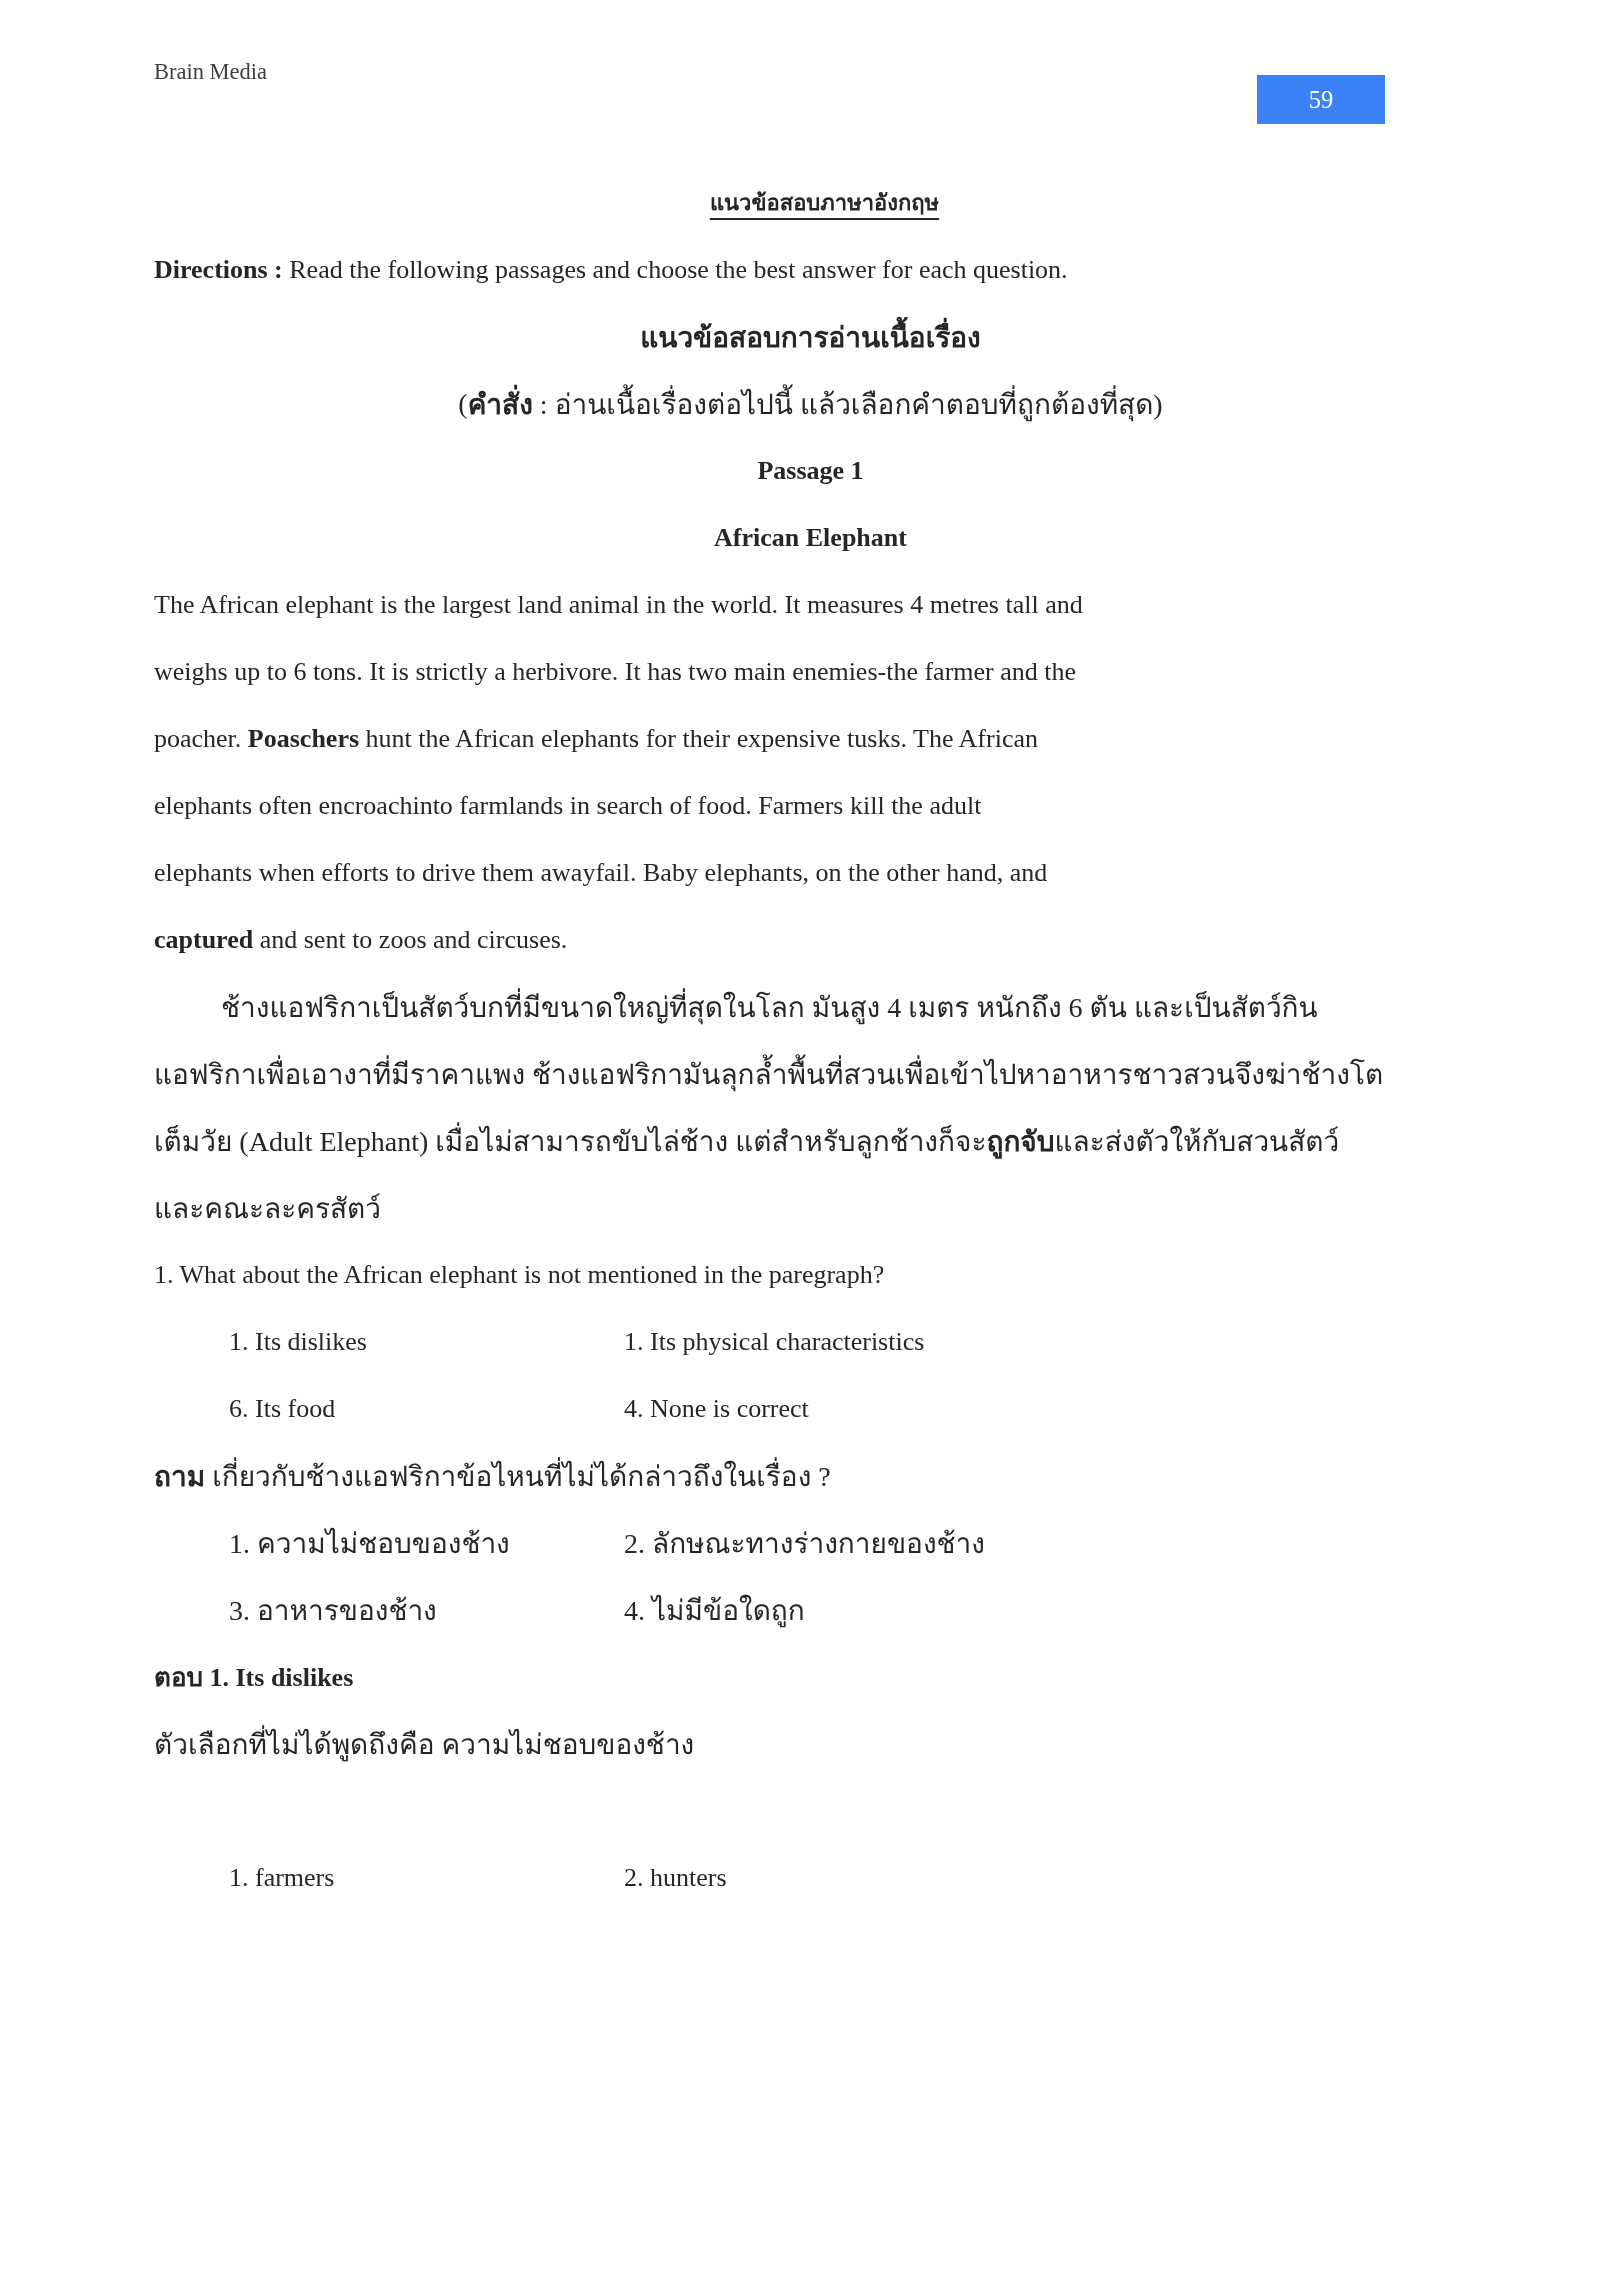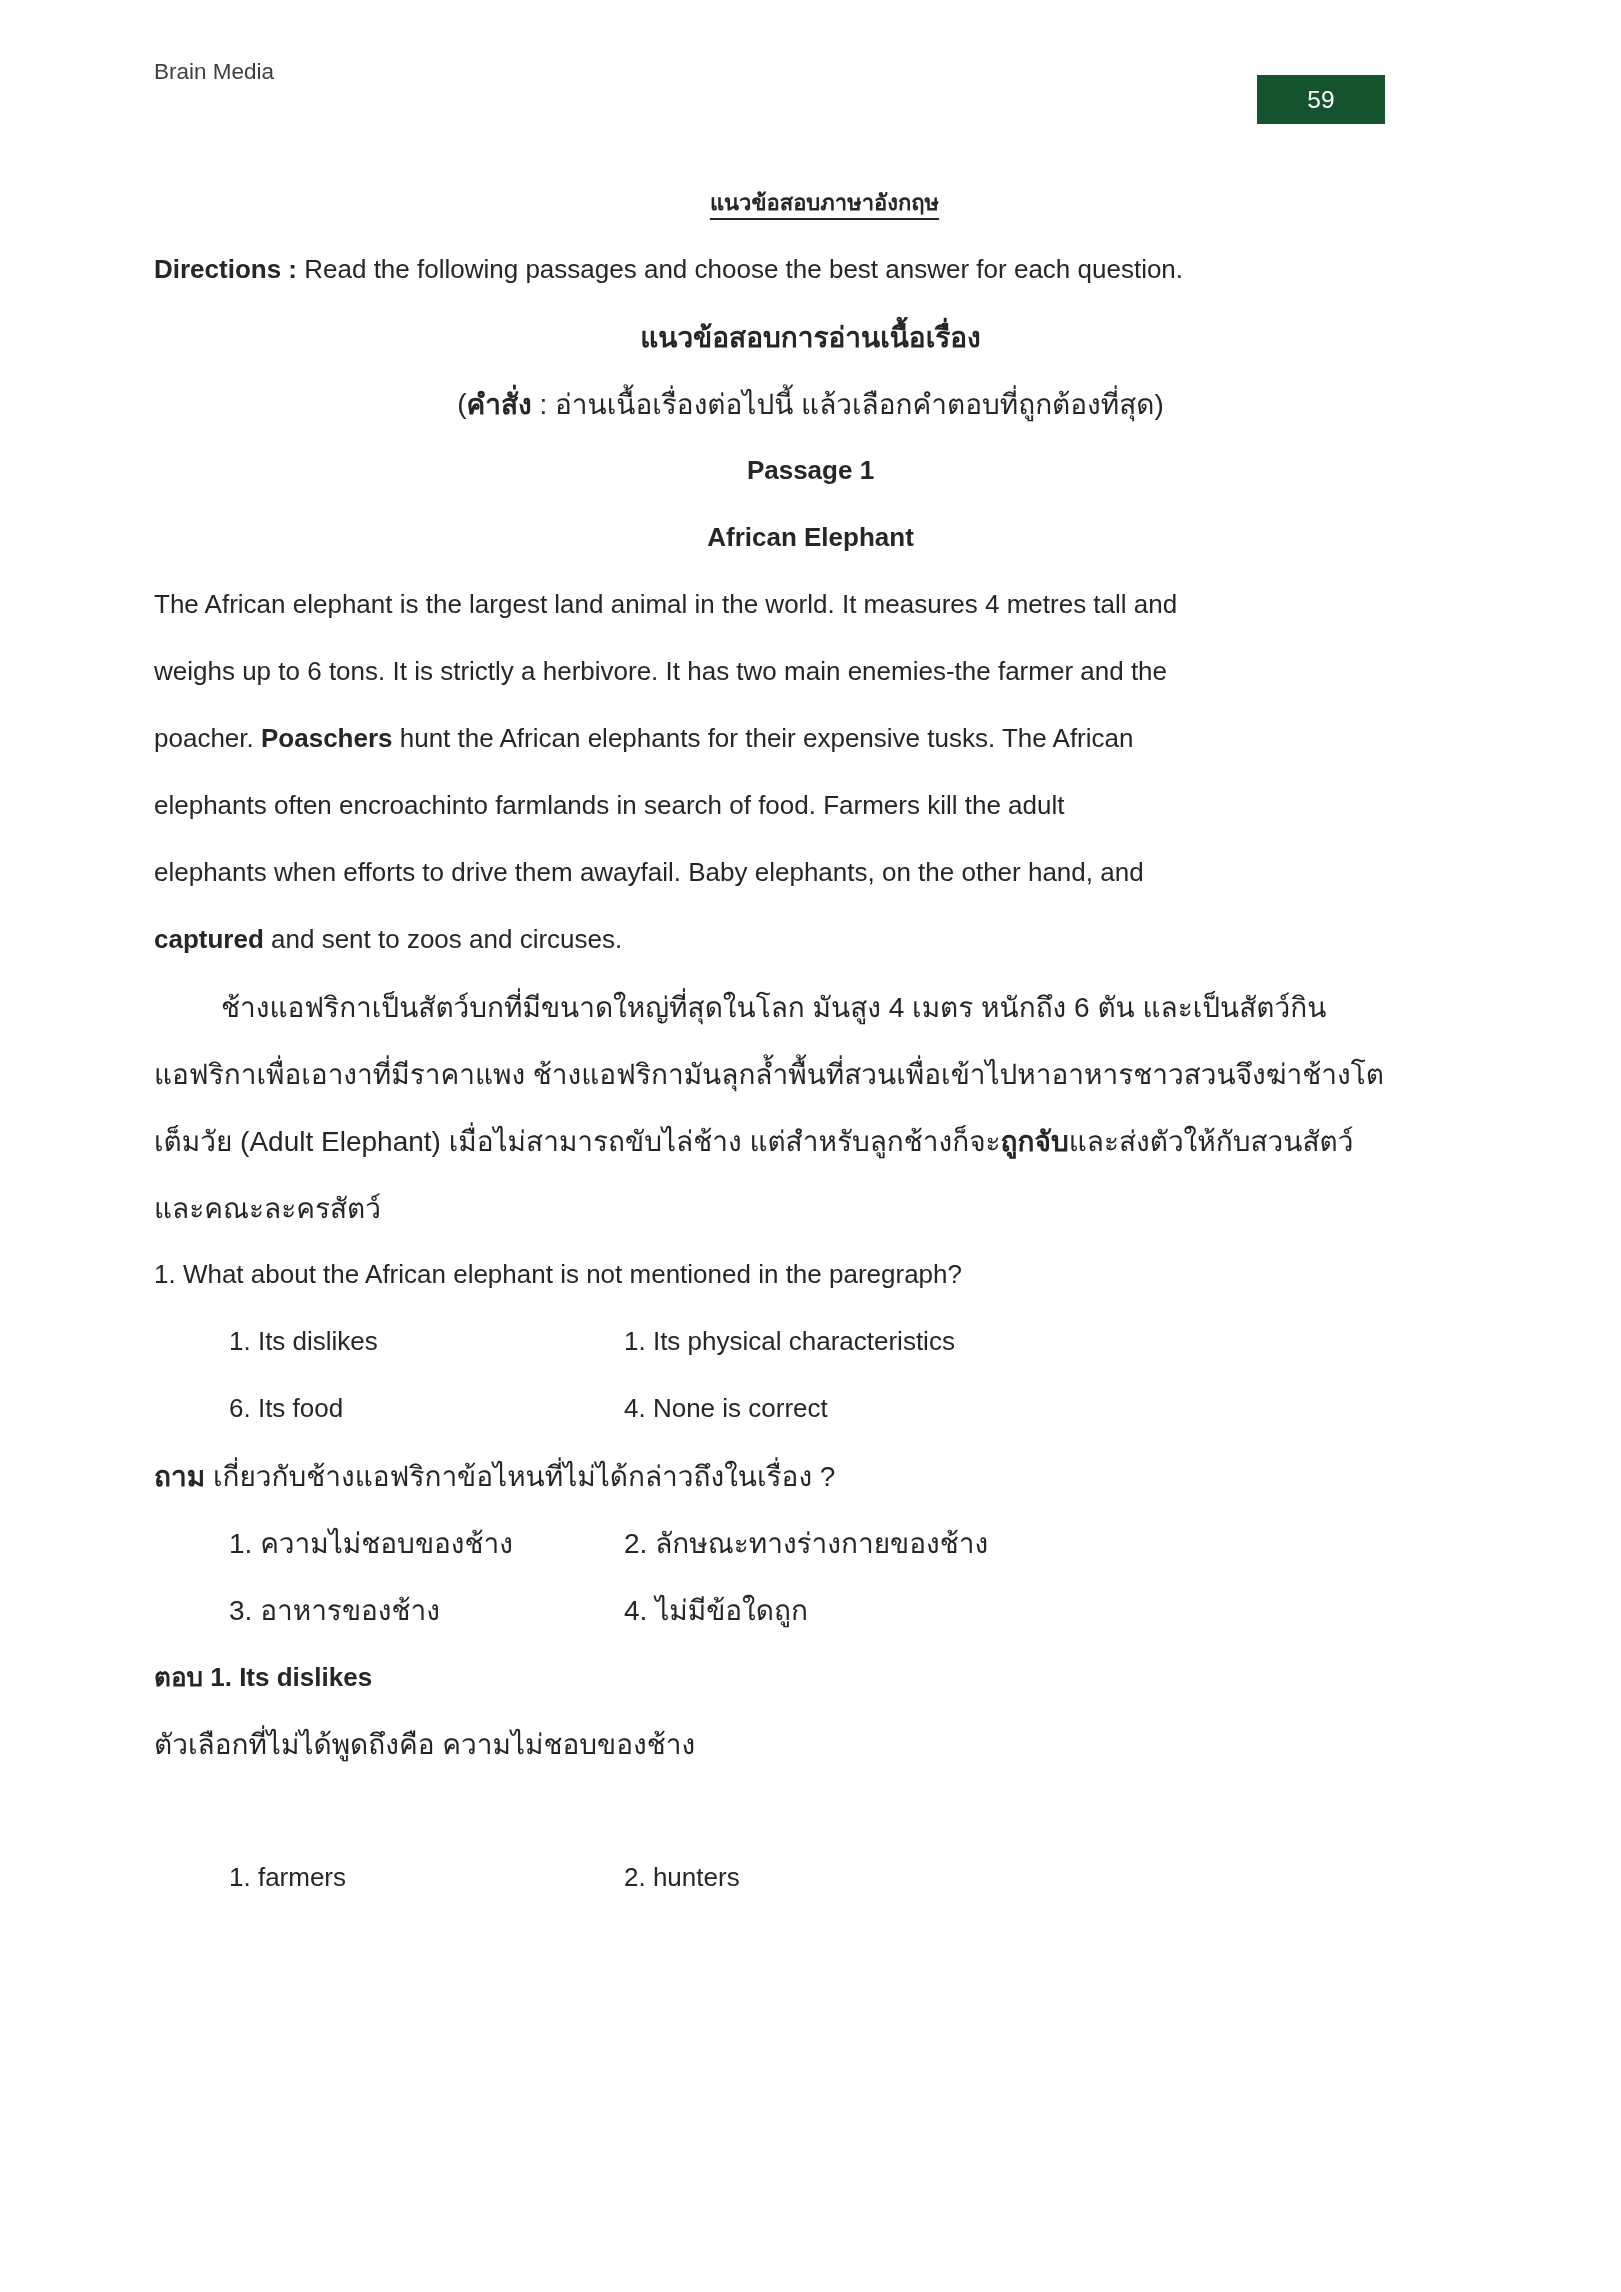--- a/index.html
+++ b/index.html
@@ -1,31 +1,31 @@
 <!DOCTYPE html>
 <html><head>
 <meta charset="utf-8">
 <style>
   html,body { margin:0; padding:0; background:#ffffff; }
   .page {
     position:relative;
     width:1621px; height:1966px;
     background:#ffffff;
-    font-family:Liberation Sans, sans-serif;
+    font-family:Liberation Serif, serif;
     color:#262626;
     overflow:hidden;
   }
   .brand {
     position:absolute; left:154px; top:59px;
     font-size:22.5px; color:#3f3f3f;
   }
   .pagenum-box {
     position:absolute; left:1257px; top:75px;
     width:128px; height:49px;
-    background:#14532d; color:#ffffff;
+    background:#3b82f6; color:#ffffff;
     display:flex; align-items:center; justify-content:center;
     font-size:24.5px;
   }
   .content { position:absolute; left:154px; top:169px; width:1313px; }
   .line {
     position:relative;
     height:67px;
     display:flex; align-items:center;
     font-size:26px;
     white-space:pre;

